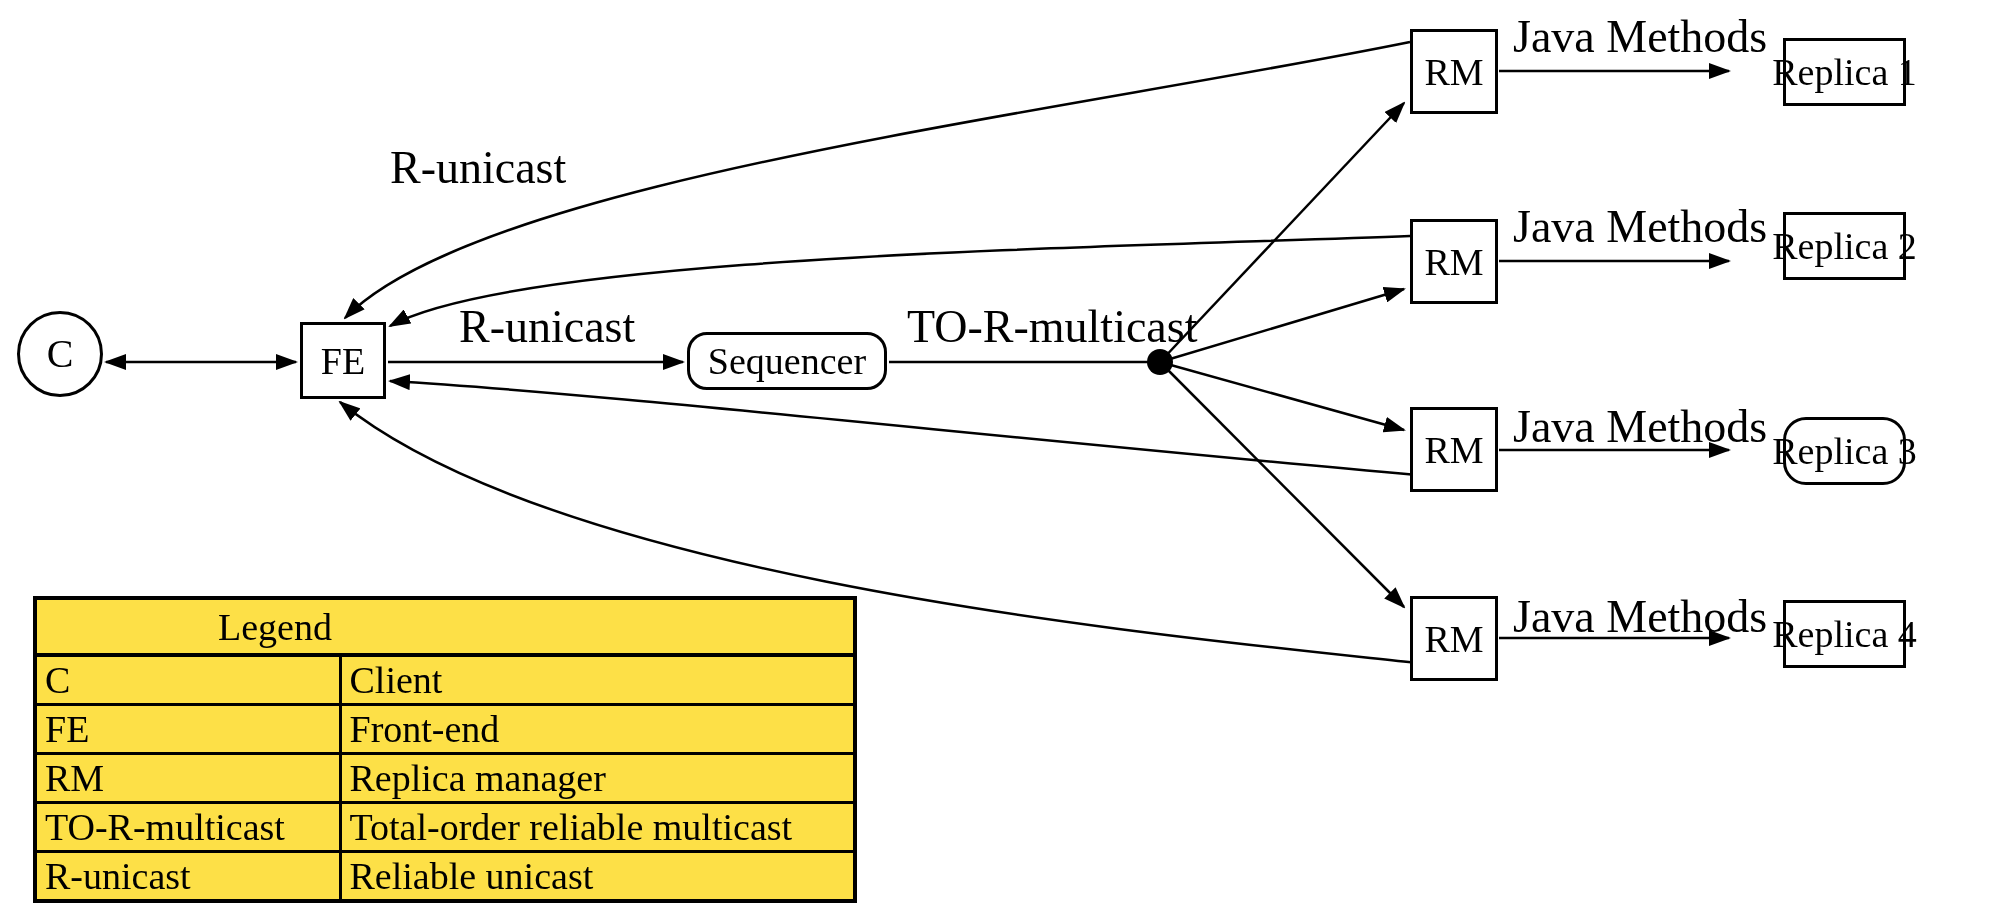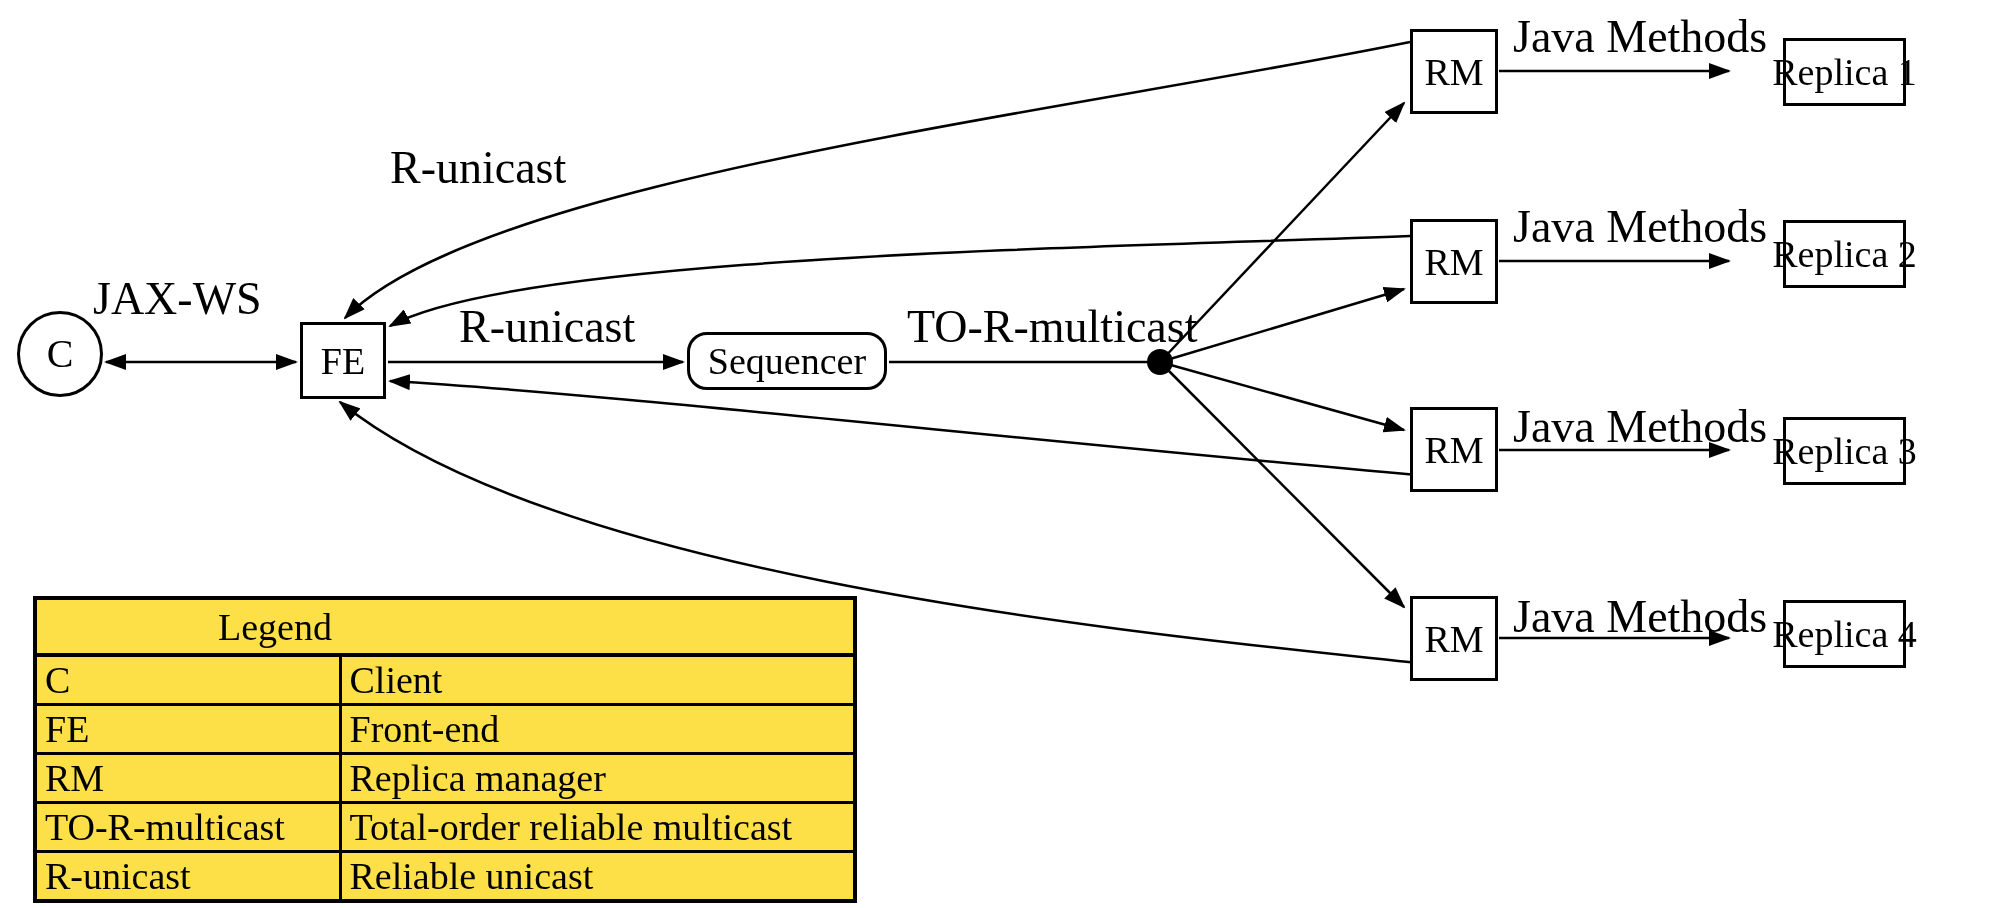--- a/index.html
+++ b/index.html
@@ -19,21 +19,21 @@
     position:absolute;font-size:46px;line-height:38px;text-align:left;
     white-space:nowrap;
   }
   
   #client{left:17px;top:311px;width:86px;height:86px;font-size:40px;}
   #fe{left:300px;top:322px;width:86px;height:77px;}
   #sequencer{left:687px;top:332px;width:200px;height:58px;border-radius:20px;}
   .rm{left:1410px;width:88px;height:85px;}
   #rm1{top:29px;}  #rm2{top:219px;}  #rm3{top:407px;}  #rm4{top:596px;}
   .replica{left:1735px;width:123px;height:68px;margin-left:48px;}
-  #rep1{top:38px;} #rep2{top:220px;} #rep3{top:417px;} #rep4{top:600px;}
+  #rep1{top:38px;} #rep2{top:212px;} #rep3{top:417px;border-radius:23px;} #rep4{top:600px;}
   
   #lbl-jaxws{left:93px;top:280px;width:200px;}
   #lbl-runicast-top{left:390px;top:149px;width:200px;}
   #lbl-runicast-mid{left:459px;top:308px;width:200px;}
   #lbl-tormulticast{left:907px;top:308px;width:250px;}
   .jm{left:1513px;width:200px;}
   #jm1{top:18px;} #jm2{top:208px;} #jm3{top:408px;} #jm4{top:598px;}
   
   #legend{
     position:absolute;left:33px;top:596px;width:824px;
@@ -115,21 +115,20 @@
   <div class="node replica" id="rep2">
     <span>Replica 2</span>
   </div>
   <div class="node replica" id="rep3">
     <span>Replica 3</span>
   </div>
   <div class="node replica" id="rep4">
     <span>Replica 4</span>
   </div>
 
-  <div class="elabel" id="lbl-jaxws">JAX-WS</div>
   <div class="elabel" id="lbl-runicast-top">R-unicast</div>
   <div class="elabel" id="lbl-runicast-mid">R-unicast</div>
   <div class="elabel" id="lbl-tormulticast">TO-R-multicast</div>
   <div class="elabel jm" id="jm1">Java Methods</div>
   <div class="elabel jm" id="jm2">Java Methods</div>
   <div class="elabel jm" id="jm3">Java Methods</div>
   <div class="elabel jm" id="jm4">Java Methods</div>
 
   <table id="legend">
     <colgroup>

